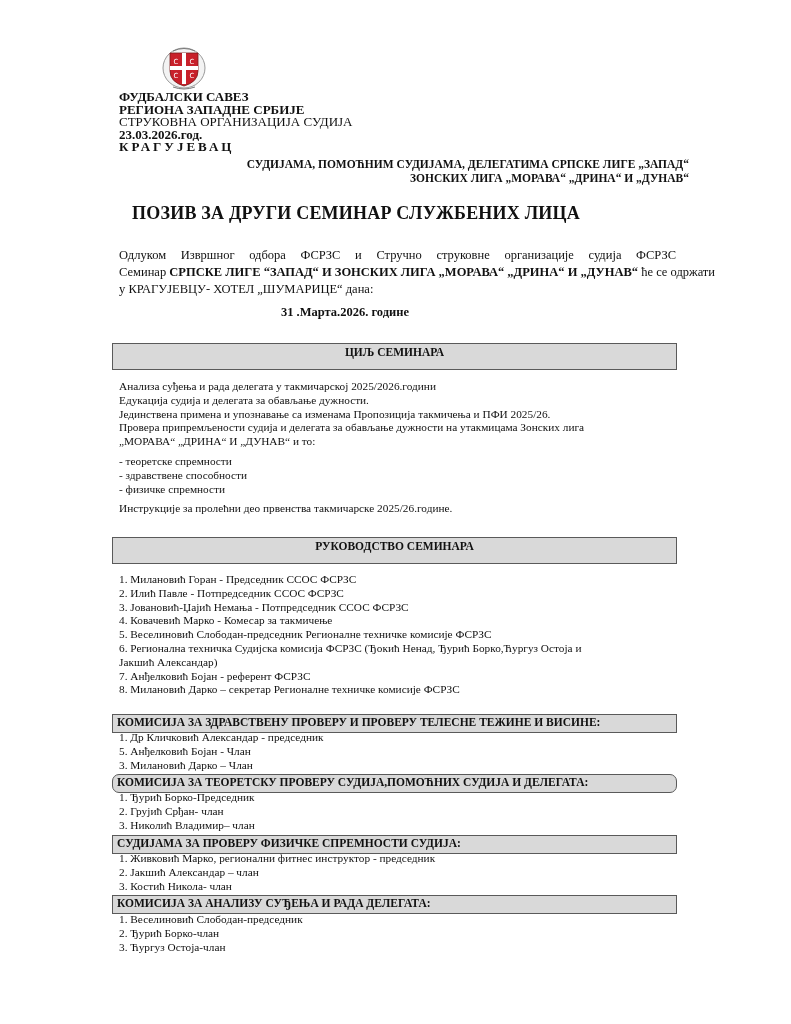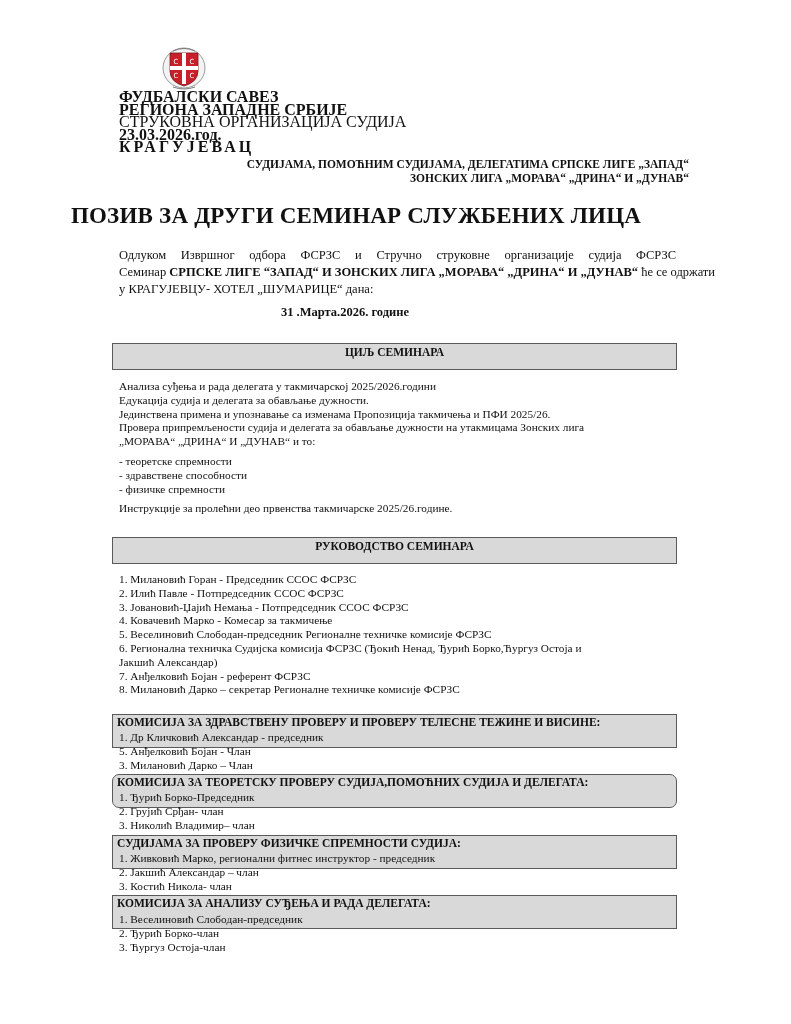--- a/index.html
+++ b/index.html
@@ -2,36 +2,36 @@
 <html><head>
 <meta charset="utf-8">
 <style>
   html, body { margin:0; padding:0; background:#ffffff; }
   body { width:791px; height:1024px; position:relative; overflow:hidden;
          font-family:"Liberation Serif","DejaVu Serif",serif; color:#111; }
   .page { position:absolute; left:0; top:0; width:791px; height:1024px; }
 
   .logo { position:absolute; left:161px; top:44px; width:46px; height:46px; }
 
-  .org { position:absolute; left:119px; top:91px; font-size:16px; line-height:12.6px; }
+  .org { position:absolute; left:119px; top:91px; font-size:13px; line-height:12.6px; }
   .org .b { font-weight:bold; }
   .org .spaced { font-weight:bold; letter-spacing:3px; }
 
   .addressee { position:absolute; left:0; width:689px; text-align:right;
                font-weight:bold; font-size:11.5px; line-height:14px; }
   .title { position:absolute; left:0; width:712px; top:203px; text-align:center;
-           font-weight:bold; font-size:23px; letter-spacing:0.2px; }
+           font-weight:bold; font-size:18px; letter-spacing:0.2px; }
 
   .intro { position:absolute; left:119px; top:247px; width:557px; font-size:12.5px; line-height:17px; }
   .intro .line1 { text-align:justify; text-align-last:justify; }
   .intro b { font-weight:bold; }
   .date { position:absolute; left:0; width:690px; top:305px; text-align:center;
           font-weight:bold; font-size:12.5px; }
 
-  .bar { position:absolute; left:112px; width:565px; height:34px; background:#d9d9d9;
+  .bar { position:absolute; left:112px; width:565px; height:19px; background:#d9d9d9;
          border:1.5px solid #5a5a5a; box-sizing:border-box; font-weight:bold; font-size:11.5px;
          line-height:14px; }
   .bar.center { text-align:center; height:27px; line-height:16px; }
   .bar.left { padding-left:4px; }
 
   .txt { position:absolute; left:119px; font-size:11.3px; line-height:13.8px; }
   .txt div { white-space:nowrap; }
   .gap { height:6px; }
 </style>
 </head>

